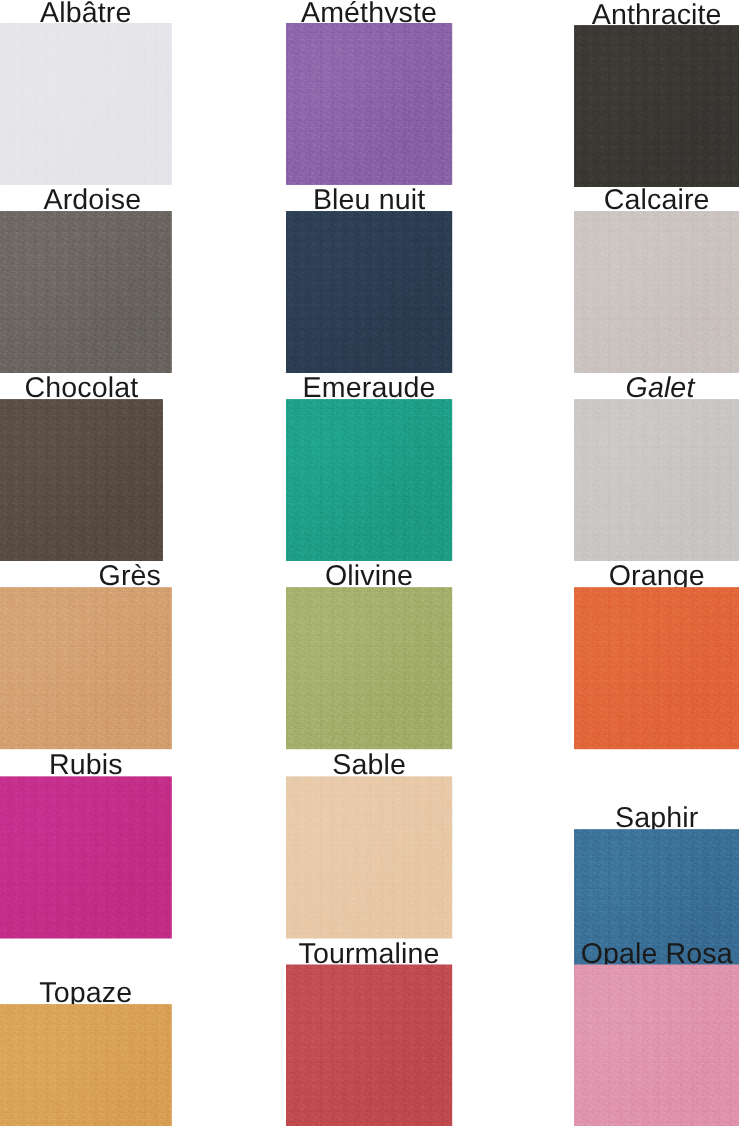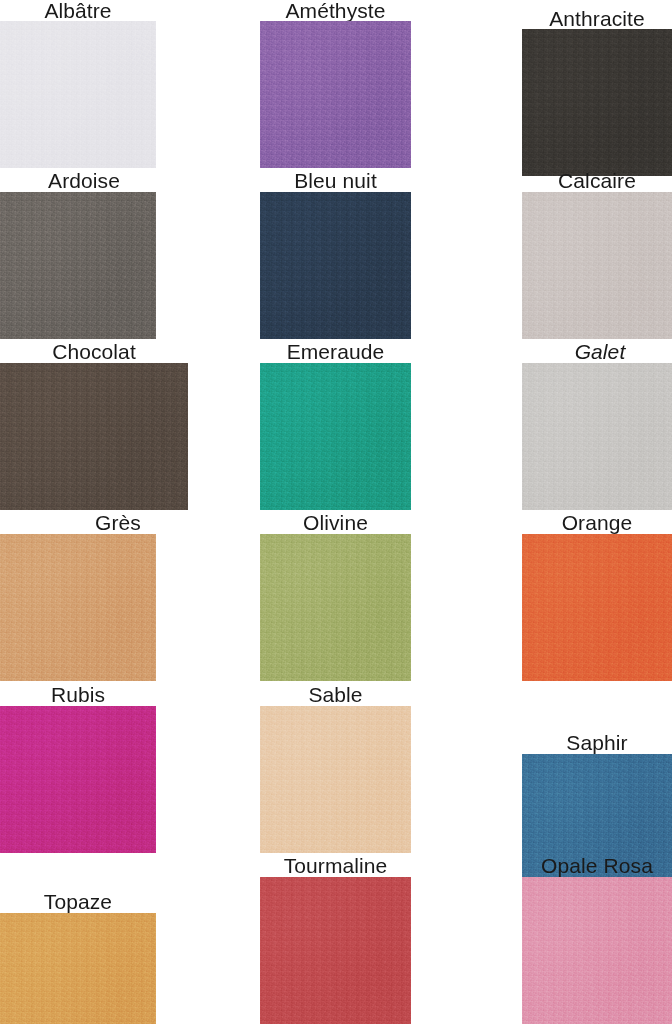--- a/index.html
+++ b/index.html
@@ -24,21 +24,21 @@
   .swatch-cell {
     position: absolute;
     box-sizing: border-box;
   }
 
   .swatch-label {
     position: absolute;
     left: 0;
     width: 100%;
     text-align: center;
-    font-size: 21px;
+    font-size: 26px;
     line-height: 22px;
     color: #1a1a1a;
     font-family: "Liberation Sans", sans-serif;
     letter-spacing: 0.1px;
     white-space: nowrap;
   }
 
   .swatch-chip {
     position: absolute;
     left: 0;
@@ -85,37 +85,37 @@
 
 <div id="swatch-grid">
     <div class="swatch-cell" style="left: 0px; top: 0px; width: 156px; height: 168px;">
       <div class="swatch-label" style="top: 0px;">Albâtre</div>
       <div class="swatch-chip" style="top: 21px; height: 147px; background-color: rgb(230, 229, 234); background-image: repeating-linear-gradient(0deg, rgba(255, 255, 255, 0.05) 0px, rgba(255, 255, 255, 0.05) 1px, rgba(0, 0, 0, 0.04) 1px, rgba(0, 0, 0, 0.04) 2px, rgba(0, 0, 0, 0) 2px, rgba(0, 0, 0, 0) 5px), repeating-linear-gradient(90deg, rgba(255, 255, 255, 0.043) 0px, rgba(255, 255, 255, 0.043) 1px, rgba(0, 0, 0, 0.035) 1px, rgba(0, 0, 0, 0.035) 2px, rgba(0, 0, 0, 0) 2px, rgba(0, 0, 0, 0) 7px), radial-gradient(circle at 35% 40%, rgba(255, 255, 255, 0.06), rgba(0, 0, 0, 0.05) 70%), linear-gradient(rgb(230, 229, 234), rgb(230, 229, 234));"></div>
     </div>
     <div class="swatch-cell" style="left: 260px; top: 0px; width: 151px; height: 168px;">
       <div class="swatch-label" style="top: 0px;">Améthyste</div>
       <div class="swatch-chip" style="top: 21px; height: 147px; background-color: rgb(138, 99, 168); background-image: repeating-linear-gradient(0deg, rgba(255, 255, 255, 0.05) 0px, rgba(255, 255, 255, 0.05) 1px, rgba(0, 0, 0, 0.04) 1px, rgba(0, 0, 0, 0.04) 2px, rgba(0, 0, 0, 0) 2px, rgba(0, 0, 0, 0) 5px), repeating-linear-gradient(90deg, rgba(255, 255, 255, 0.043) 0px, rgba(255, 255, 255, 0.043) 1px, rgba(0, 0, 0, 0.035) 1px, rgba(0, 0, 0, 0.035) 2px, rgba(0, 0, 0, 0) 2px, rgba(0, 0, 0, 0) 7px), radial-gradient(circle at 35% 40%, rgba(255, 255, 255, 0.06), rgba(0, 0, 0, 0.05) 70%), linear-gradient(rgb(138, 99, 168), rgb(138, 99, 168));"></div>
     </div>
-    <div class="swatch-cell" style="left: 522px; top: 8px; width: 150px; height: 168px;">
+    <div class="swatch-cell" style="left: 522px; top: 2px; width: 150px; height: 168px;">
       <div class="swatch-label" style="top: 0px;">Anthracite</div>
       <div class="swatch-chip" style="top: 21px; height: 147px; background-color: rgb(58, 55, 51); background-image: repeating-linear-gradient(0deg, rgba(255, 255, 255, 0.05) 0px, rgba(255, 255, 255, 0.05) 1px, rgba(0, 0, 0, 0.04) 1px, rgba(0, 0, 0, 0.04) 2px, rgba(0, 0, 0, 0) 2px, rgba(0, 0, 0, 0) 5px), repeating-linear-gradient(90deg, rgba(255, 255, 255, 0.043) 0px, rgba(255, 255, 255, 0.043) 1px, rgba(0, 0, 0, 0.035) 1px, rgba(0, 0, 0, 0.035) 2px, rgba(0, 0, 0, 0) 2px, rgba(0, 0, 0, 0) 7px), radial-gradient(circle at 35% 40%, rgba(255, 255, 255, 0.06), rgba(0, 0, 0, 0.05) 70%), linear-gradient(rgb(58, 55, 51), rgb(58, 55, 51));"></div>
     </div>
     <div class="swatch-cell" style="left: 0px; top: 170px; width: 156px; height: 169px;">
       <div class="swatch-label" style="top: 0px; padding-left: 6px;">Ardoise</div>
       <div class="swatch-chip" style="top: 22px; height: 147px; background-color: rgb(106, 101, 96); background-image: repeating-linear-gradient(0deg, rgba(255, 255, 255, 0.05) 0px, rgba(255, 255, 255, 0.05) 1px, rgba(0, 0, 0, 0.04) 1px, rgba(0, 0, 0, 0.04) 2px, rgba(0, 0, 0, 0) 2px, rgba(0, 0, 0, 0) 5px), repeating-linear-gradient(90deg, rgba(255, 255, 255, 0.043) 0px, rgba(255, 255, 255, 0.043) 1px, rgba(0, 0, 0, 0.035) 1px, rgba(0, 0, 0, 0.035) 2px, rgba(0, 0, 0, 0) 2px, rgba(0, 0, 0, 0) 7px), radial-gradient(circle at 35% 40%, rgba(255, 255, 255, 0.06), rgba(0, 0, 0, 0.05) 70%), linear-gradient(rgb(106, 101, 96), rgb(106, 101, 96));"></div>
     </div>
     <div class="swatch-cell" style="left: 260px; top: 170px; width: 151px; height: 169px;">
       <div class="swatch-label" style="top: 0px;">Bleu nuit</div>
       <div class="swatch-chip" style="top: 22px; height: 147px; background-color: rgb(44, 61, 82); background-image: repeating-linear-gradient(0deg, rgba(255, 255, 255, 0.05) 0px, rgba(255, 255, 255, 0.05) 1px, rgba(0, 0, 0, 0.04) 1px, rgba(0, 0, 0, 0.04) 2px, rgba(0, 0, 0, 0) 2px, rgba(0, 0, 0, 0) 5px), repeating-linear-gradient(90deg, rgba(255, 255, 255, 0.043) 0px, rgba(255, 255, 255, 0.043) 1px, rgba(0, 0, 0, 0.035) 1px, rgba(0, 0, 0, 0.035) 2px, rgba(0, 0, 0, 0) 2px, rgba(0, 0, 0, 0) 7px), radial-gradient(circle at 35% 40%, rgba(255, 255, 255, 0.06), rgba(0, 0, 0, 0.05) 70%), linear-gradient(rgb(44, 61, 82), rgb(44, 61, 82));"></div>
     </div>
     <div class="swatch-cell" style="left: 522px; top: 170px; width: 150px; height: 169px;">
       <div class="swatch-label" style="top: 0px;">Calcaire</div>
       <div class="swatch-chip" style="top: 22px; height: 147px; background-color: rgb(203, 195, 192); background-image: repeating-linear-gradient(0deg, rgba(255, 255, 255, 0.05) 0px, rgba(255, 255, 255, 0.05) 1px, rgba(0, 0, 0, 0.04) 1px, rgba(0, 0, 0, 0.04) 2px, rgba(0, 0, 0, 0) 2px, rgba(0, 0, 0, 0) 5px), repeating-linear-gradient(90deg, rgba(255, 255, 255, 0.043) 0px, rgba(255, 255, 255, 0.043) 1px, rgba(0, 0, 0, 0.035) 1px, rgba(0, 0, 0, 0.035) 2px, rgba(0, 0, 0, 0) 2px, rgba(0, 0, 0, 0) 7px), radial-gradient(circle at 35% 40%, rgba(255, 255, 255, 0.06), rgba(0, 0, 0, 0.05) 70%), linear-gradient(rgb(203, 195, 192), rgb(203, 195, 192));"></div>
     </div>
-    <div class="swatch-cell" style="left: 0px; top: 341px; width: 188px; height: 169px;">
+    <div class="swatch-cell" style="left: 0px; top: 341px; width: 148px; height: 169px;">
       <div class="swatch-label" style="top: 0px;">Chocolat</div>
       <div class="swatch-chip" style="top: 22px; height: 147px; background-color: rgb(88, 76, 67); background-image: repeating-linear-gradient(0deg, rgba(255, 255, 255, 0.05) 0px, rgba(255, 255, 255, 0.05) 1px, rgba(0, 0, 0, 0.04) 1px, rgba(0, 0, 0, 0.04) 2px, rgba(0, 0, 0, 0) 2px, rgba(0, 0, 0, 0) 5px), repeating-linear-gradient(90deg, rgba(255, 255, 255, 0.043) 0px, rgba(255, 255, 255, 0.043) 1px, rgba(0, 0, 0, 0.035) 1px, rgba(0, 0, 0, 0.035) 2px, rgba(0, 0, 0, 0) 2px, rgba(0, 0, 0, 0) 7px), radial-gradient(circle at 35% 40%, rgba(255, 255, 255, 0.06), rgba(0, 0, 0, 0.05) 70%), linear-gradient(rgb(88, 76, 67), rgb(88, 76, 67));"></div>
     </div>
     <div class="swatch-cell" style="left: 260px; top: 341px; width: 151px; height: 169px;">
       <div class="swatch-label" style="top: 0px;">Emeraude</div>
       <div class="swatch-chip" style="top: 22px; height: 147px; background-color: rgb(30, 158, 134); background-image: repeating-linear-gradient(0deg, rgba(255, 255, 255, 0.05) 0px, rgba(255, 255, 255, 0.05) 1px, rgba(0, 0, 0, 0.04) 1px, rgba(0, 0, 0, 0.04) 2px, rgba(0, 0, 0, 0) 2px, rgba(0, 0, 0, 0) 5px), repeating-linear-gradient(90deg, rgba(255, 255, 255, 0.043) 0px, rgba(255, 255, 255, 0.043) 1px, rgba(0, 0, 0, 0.035) 1px, rgba(0, 0, 0, 0.035) 2px, rgba(0, 0, 0, 0) 2px, rgba(0, 0, 0, 0) 7px), radial-gradient(circle at 35% 40%, rgba(255, 255, 255, 0.06), rgba(0, 0, 0, 0.05) 70%), linear-gradient(rgb(30, 158, 134), rgb(30, 158, 134));"></div>
     </div>
     <div class="swatch-cell" style="left: 522px; top: 341px; width: 156px; height: 169px; font-style: italic;">
       <div class="swatch-label" style="top: 0px;">Galet</div>
       <div class="swatch-chip" style="top: 22px; height: 147px; background-color: rgb(201, 199, 196); background-image: repeating-linear-gradient(0deg, rgba(255, 255, 255, 0.05) 0px, rgba(255, 255, 255, 0.05) 1px, rgba(0, 0, 0, 0.04) 1px, rgba(0, 0, 0, 0.04) 2px, rgba(0, 0, 0, 0) 2px, rgba(0, 0, 0, 0) 5px), repeating-linear-gradient(90deg, rgba(255, 255, 255, 0.043) 0px, rgba(255, 255, 255, 0.043) 1px, rgba(0, 0, 0, 0.035) 1px, rgba(0, 0, 0, 0.035) 2px, rgba(0, 0, 0, 0) 2px, rgba(0, 0, 0, 0) 7px), radial-gradient(circle at 35% 40%, rgba(255, 255, 255, 0.06), rgba(0, 0, 0, 0.05) 70%), linear-gradient(rgb(201, 199, 196), rgb(201, 199, 196));"></div>

